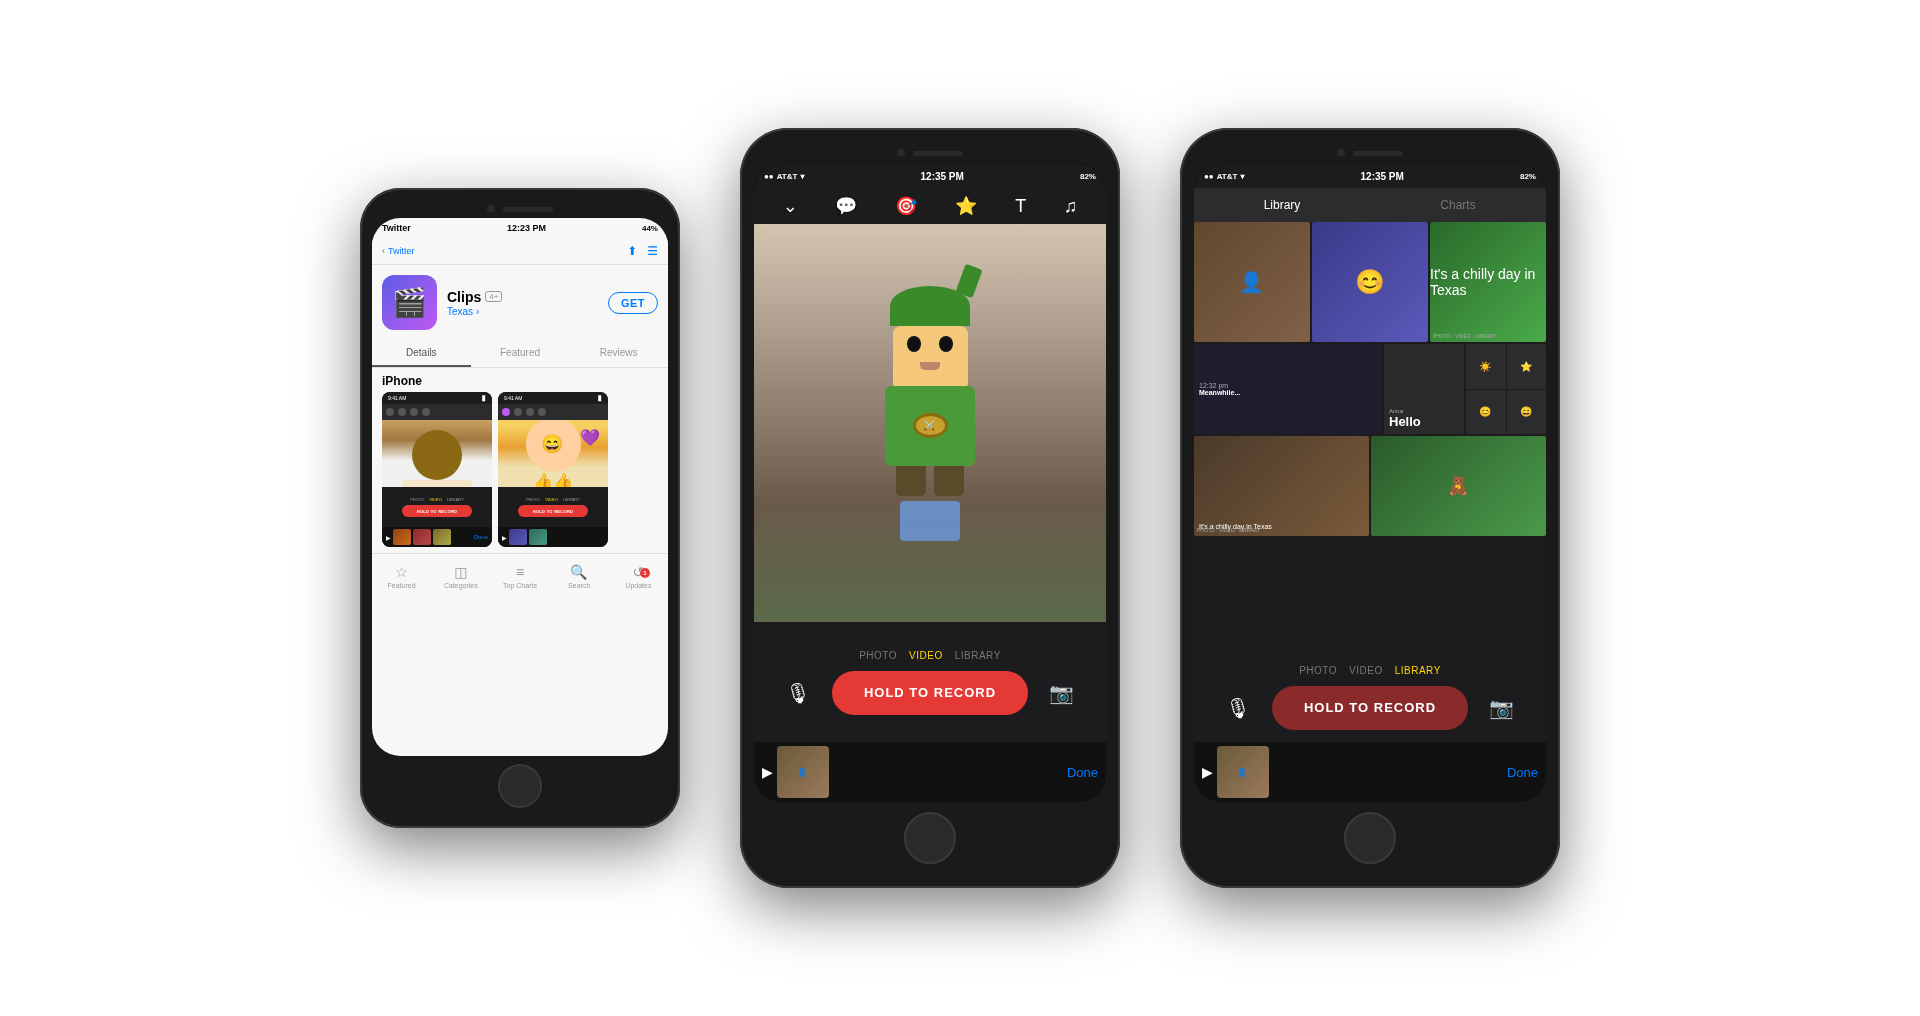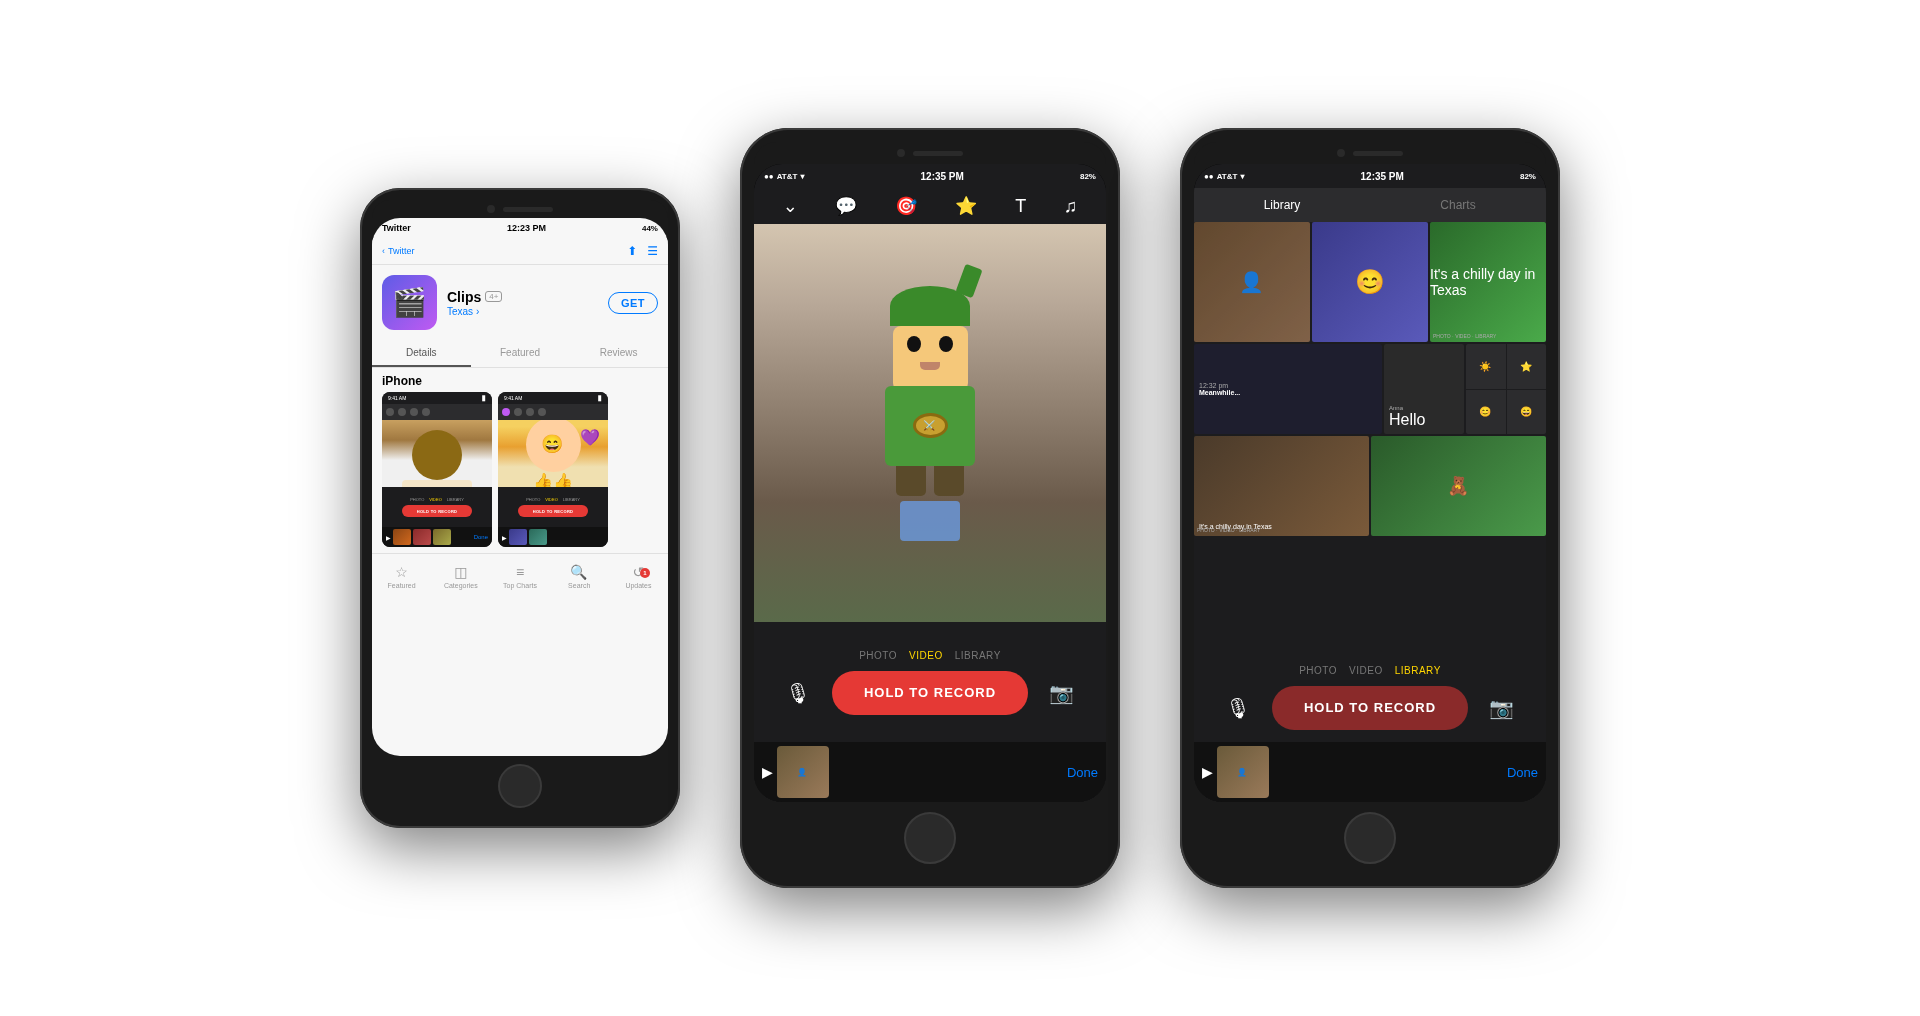--- a/index.html
+++ b/index.html
@@ -944,21 +944,21 @@
           </div>
         </div>
 
         <div style="display:flex;height:90px;gap:2px;margin-top:2px;">
           <div class="lib-cell" style="flex:1;background:#1e1e2e;display:flex;flex-direction:column;justify-content:center;padding:5px;">
             <div style="font-size:7px;color:#aaa;">12:32 pm</div>
             <div style="font-size:7px;color:#fff;font-weight:600;">Meanwhile...</div>
           </div>
           <div class="lib-cell" style="width:80px;background:#2a2a2a;display:flex;flex-direction:column;justify-content:flex-end;padding:5px;">
             <div style="font-size:6px;color:#aaa;">Anna</div>
-            <div style="font-size:16px;color:#fff;font-weight:400;">Hello</div>
+            <div style="font-size:13px;color:#fff;font-weight:700;">Hello</div>
           </div>
           <div class="lib-cell" style="width:80px;background:#1c1c1e;">
             <div style="display:grid;grid-template-columns:1fr 1fr;gap:1px;height:100%;">
               <div style="background:#2c2c2e;display:flex;align-items:center;justify-content:center;font-size:10px;">☀️</div>
               <div style="background:#2c2c2e;display:flex;align-items:center;justify-content:center;font-size:10px;">⭐</div>
               <div style="background:#2c2c2e;display:flex;align-items:center;justify-content:center;font-size:10px;">😊</div>
               <div style="background:#2c2c2e;display:flex;align-items:center;justify-content:center;font-size:10px;">😄</div>
             </div>
           </div>
         </div>

